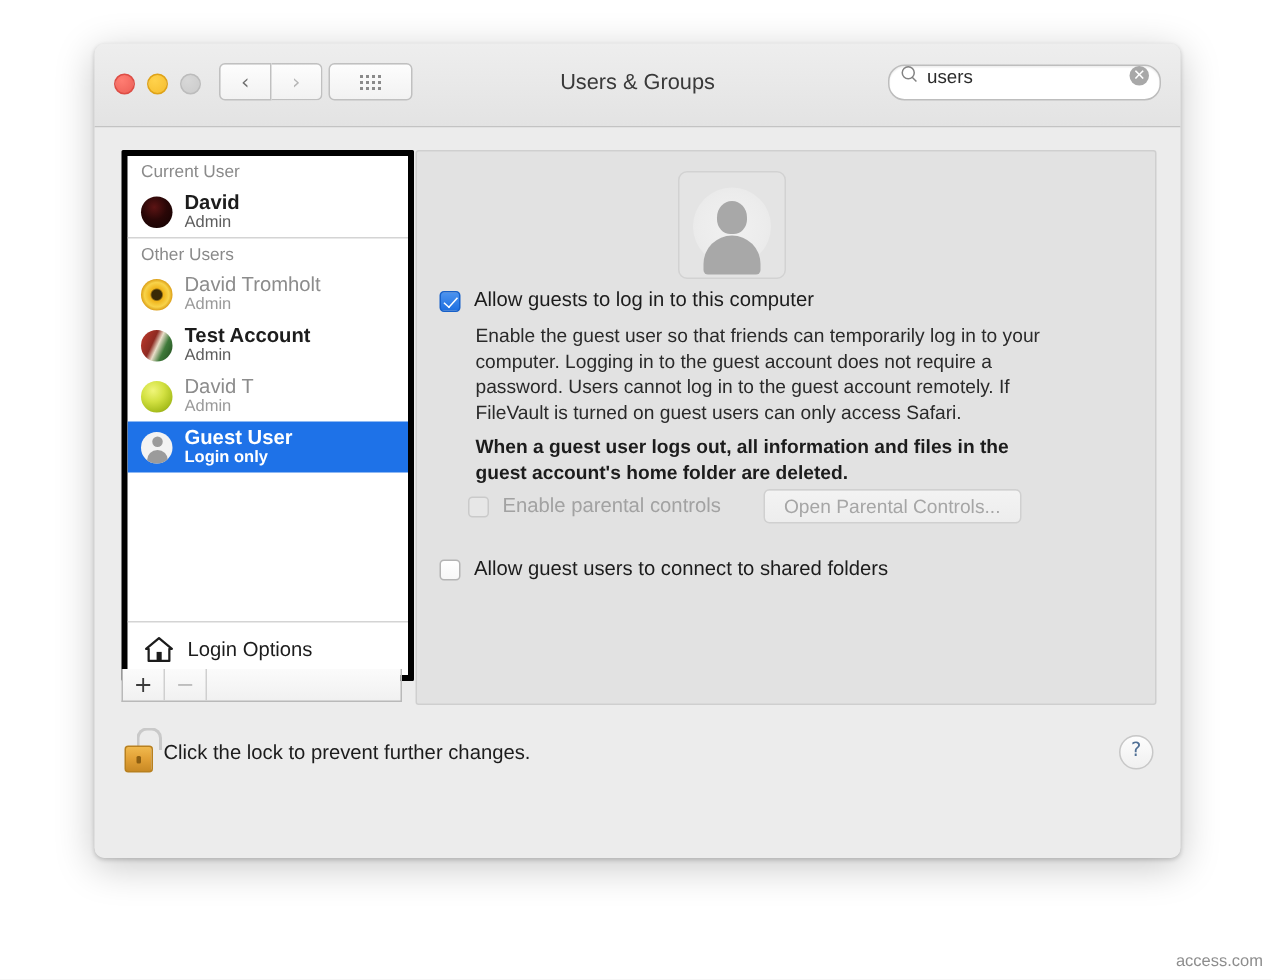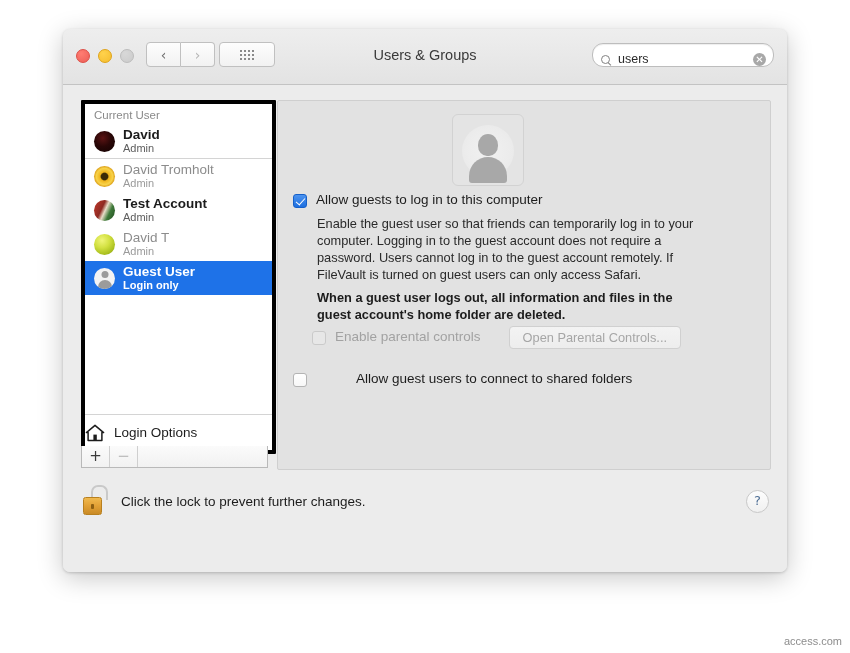--- a/index.html
+++ b/index.html
@@ -99,21 +99,21 @@
     position: absolute;
     right: 13px;
     top: 14px;
     width: 180px;
     height: 22px;
     background: #ffffff;
     border: 1px solid #bdbdbd;
     border-radius: 11px;
     box-shadow: inset 0 1px 1px rgba(0,0,0,0.07);
     display: flex;
-    align-items: flex-end;
+    align-items: flex-start;
     margin-left: 44px;
   }
   #searchfield .mag {
     margin-left: 8px;
     width: 11px; height: 11px;
     position: relative;
     flex: none;
   }
   #searchfield .mag::before {
     content: "";
@@ -227,20 +227,21 @@
   .user-role.dim { color: #9a9a9a; }
   .user-row.selected .user-name,
   .user-row.selected .user-role { color: #ffffff; font-weight: bold; }
 
   #sidebar-spacer { flex: 1; }
 
   #login-options {
     border-top: 1px solid #d4d4d4;
     display: flex;
     align-items: center;
+    padding-left: 11px;
     height: 35px;
     flex: none;
   }
   #login-options .label { font-size: 13.5px; color: #1c1c1c; margin-left: 9px; }
 
   #sidebar-footer {
     position: absolute;
     left: 18px;
     top: 361px;
     width: 187px;
@@ -343,21 +344,21 @@
   }
   .cb-label {
     margin-left: 9px;
     font-size: 13.5px;
     color: #1c1c1c;
     line-height: 1.1;
   }
   .cb-label.disabled { color: #a2a2a2; }
 
   #guest-login-row { left: 15px; top: 92px; }
-  #shared-folders-row { left: 15px; top: 271px; gap: 40px; }
+  #shared-folders-row { left: 15px; top: 271px; }
 
   #guest-desc {
     position: absolute;
     left: 39px; top: 114px;
     width: 388px;
     font-size: 12.8px;
     color: #2a2a2a;
     line-height: 1.33;
   }
   #guest-warning {
@@ -420,21 +421,21 @@
     box-sizing: border-box;
   }
   #lock-icon .keyhole {
     position: absolute;
     left: 10px; top: 19px;
     width: 3px; height: 5px;
     background: #8d5f12;
     border-radius: 1px;
   }
   #lock-text {
-    margin-left: 14px;
+    margin-left: 2px;
     font-size: 13.5px;
     color: #1c1c1c;
   }
   #help-btn {
     margin-left: auto;
     width: 21px; height: 21px;
     border-radius: 50%;
     background: linear-gradient(to bottom, #fdfdfd, #f0f0f0);
     border: 1px solid #c8c8c8;
     color: #4f6f95;
@@ -510,20 +511,21 @@
       <div class="user-row">
         <span class="avatar av-david"></span>
         <span class="user-text">
           <span class="user-name" style="display:block;font-weight:bold;">David</span>
           <span class="user-role" style="display:block;">Admin</span>
         </span>
       </div>
 
       <div class="sec-div"></div>
 
+      <div class="group-head">Other Users</div>
 
       <div class="user-row">
         <span class="avatar av-sun"></span>
         <span class="user-text">
           <span class="user-name dim" style="display:block;">David Tromholt</span>
           <span class="user-role dim" style="display:block;">Admin</span>
         </span>
       </div>
 
       <div class="user-row">

